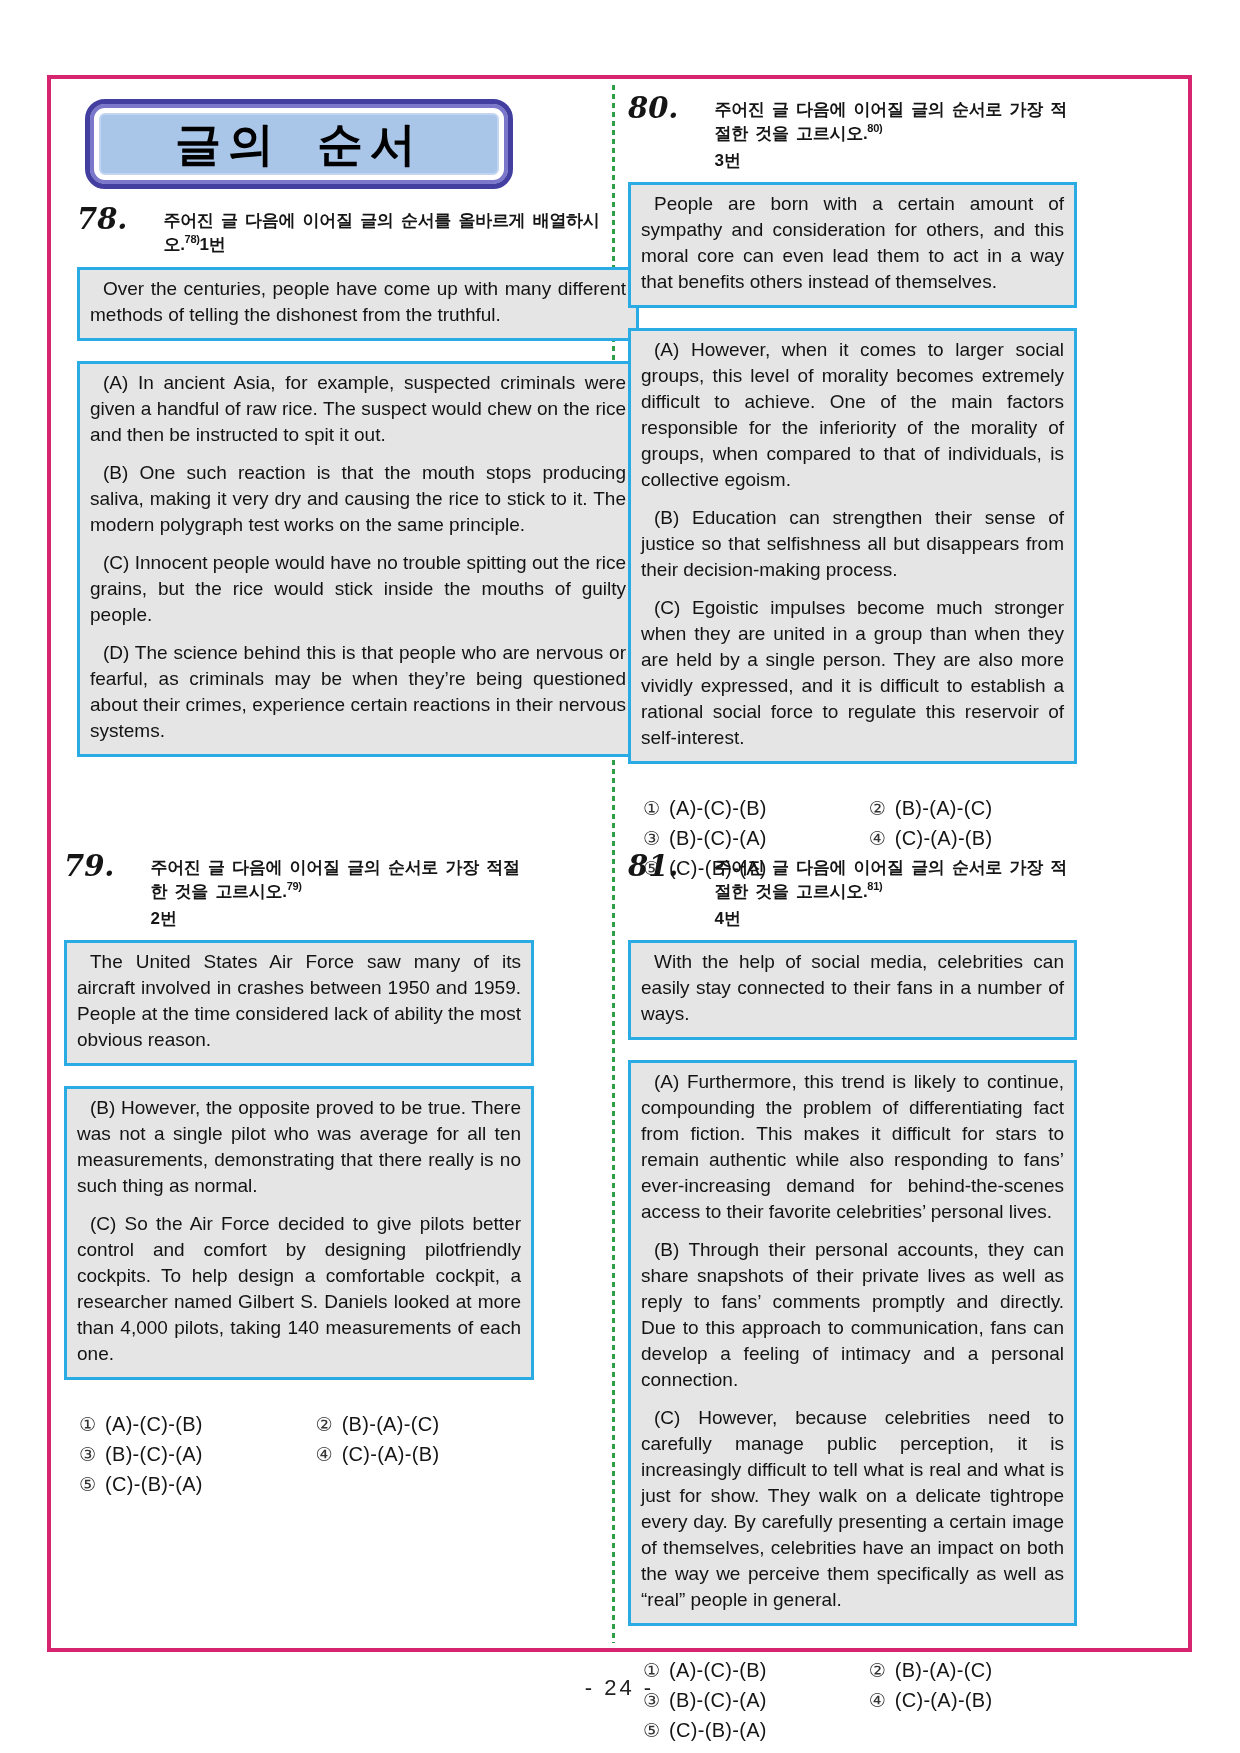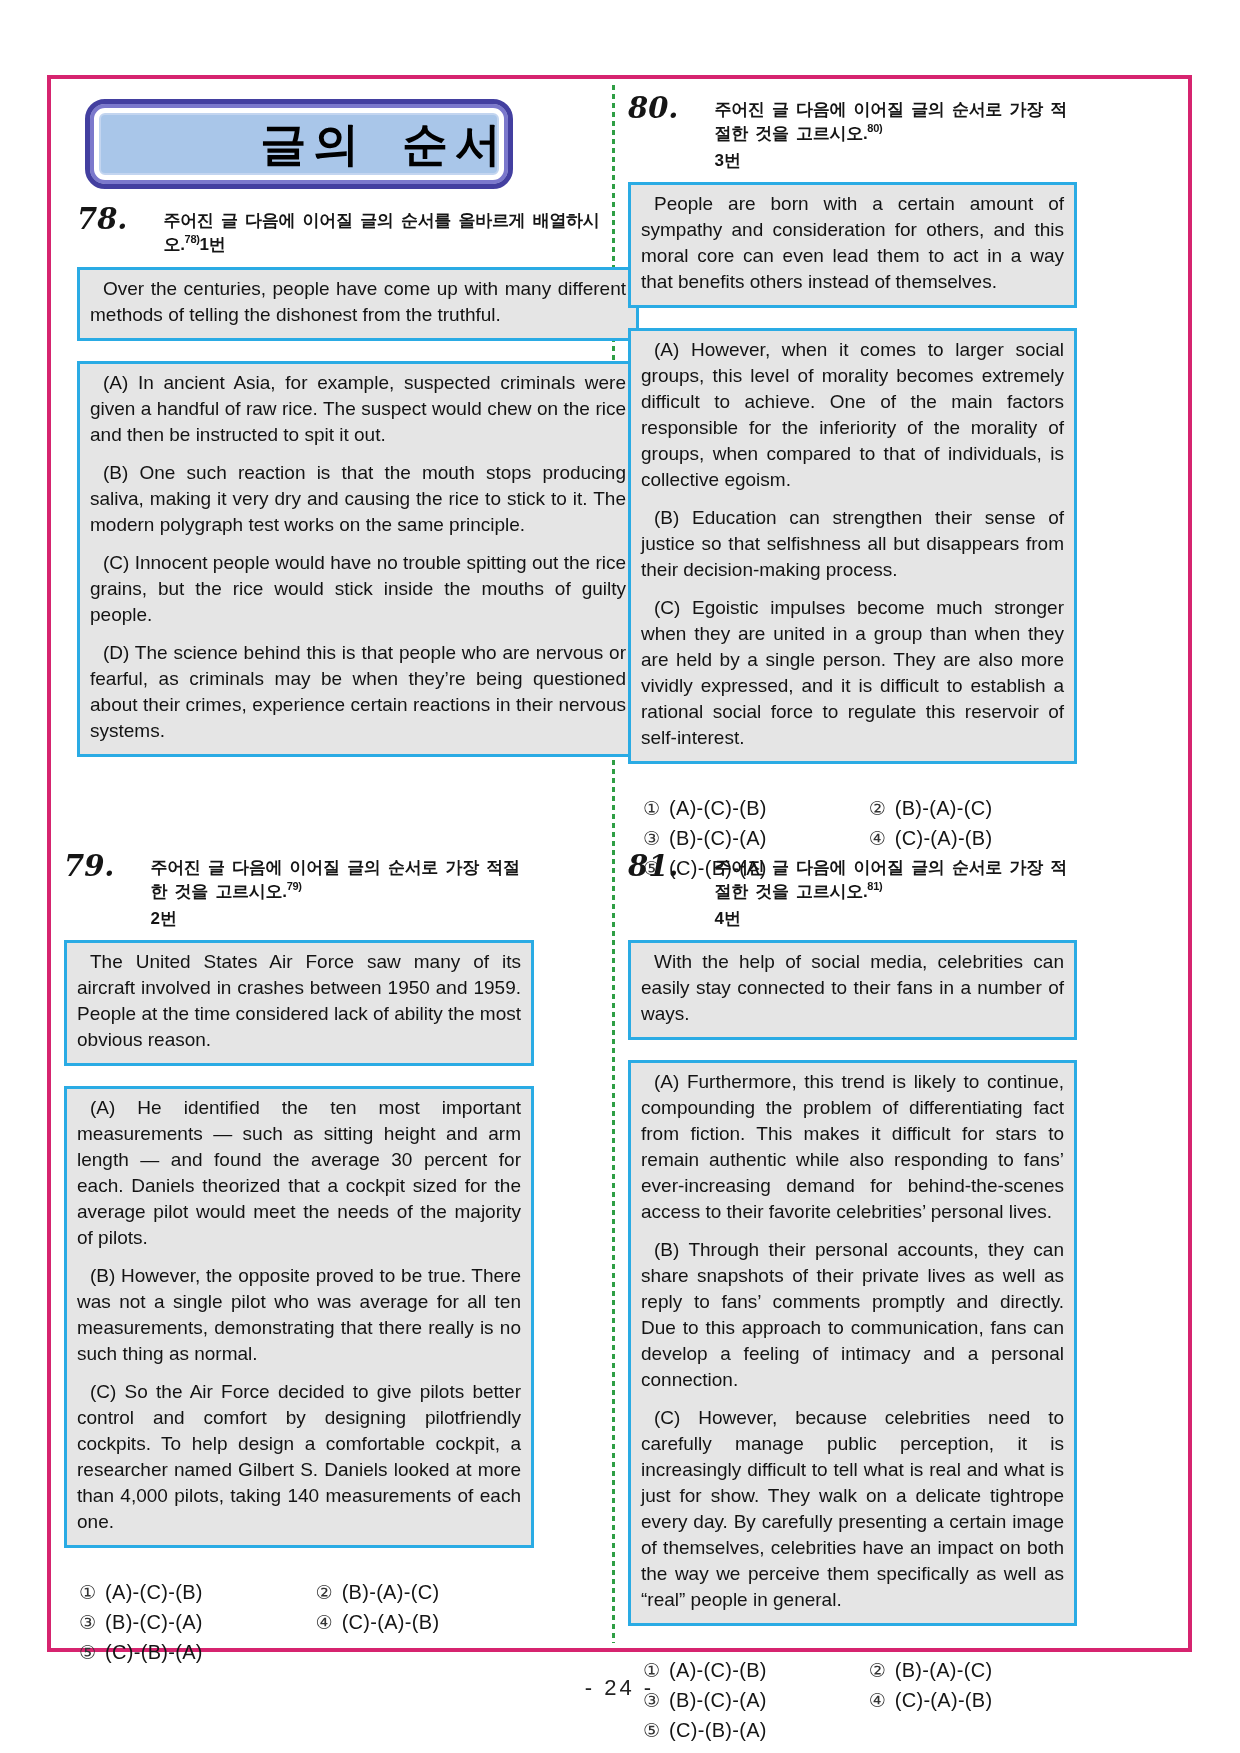--- a/index.html
+++ b/index.html
@@ -15,21 +15,21 @@
   .divider {
     position:absolute; left:612px; top:85px; width:3px; height:1558px;
     background-image:repeating-linear-gradient(to bottom,#2f9e44 0 5px,transparent 5px 9px);
   }
   .title-badge {
     position:absolute; left:85px; top:99px; width:428px; height:90px;
     box-sizing:border-box; border-radius:20px;
     background:#a9c6e9;
     border:5px solid #433fa0;
     box-shadow: inset 0 0 0 4px #7b78cc, inset 0 0 0 9px #ffffff, inset 0 0 0 11px #c3d5f0;
-    display:flex; align-items:center; justify-content:flex-end;
+    display:flex; align-items:center; justify-content:center;
   }
   .title-badge .title-text {
     font-size:46px; font-weight:bold; color:#000; letter-spacing:7px; word-spacing:16px;
     padding-top:2px;
   }
   .q { position:absolute; }
   #q78 { left:77px;  top:206px; width:562px; }
   #q79 { left:64px;  top:853px; width:470px; }
   #q80 { left:628px; top:95px;  width:449px; }
   #q81 { left:628px; top:853px; width:449px; }
@@ -108,21 +108,20 @@
       <span class="q-num">79.</span>
       <div class="q-body">
         <span class="q-instr"><span>주어진 글 다음에 이어질 글의 순서로 가장 적절한 것을 고르시오.</span><sup class="q-foot">79)</sup></span>
         <div class="q-sub">2번</div>
       </div>
     </div>
     <div class="box passage">
       <p>The United States Air Force saw many of its aircraft involved in crashes between 1950 and 1959. People at the time considered lack of ability the most obvious reason.</p>
     </div>
     <div class="box paras">
-      <p>(A) He identified the ten most important measurements — such as sitting height and arm length — and found the average 30 percent for each. Daniels theorized that a cockpit sized for the average pilot would meet the needs of the majority of pilots.</p>
       <p>(B) However, the opposite proved to be true. There was not a single pilot who was average for all ten measurements, demonstrating that there really is no such thing as normal.</p>
       <p>(C) So the Air Force decided to give pilots better control and comfort by designing pilotfriendly cockpits. To help design a comfortable cockpit, a researcher named Gilbert S. Daniels looked at more than 4,000 pilots, taking 140 measurements of each one.</p>
     </div>
     <div class="options">
       <div class="opt"><span class="opt-marker">①</span><span class="opt-text">(A)-(C)-(B)</span></div>
       <div class="opt"><span class="opt-marker">②</span><span class="opt-text">(B)-(A)-(C)</span></div>
       <div class="opt"><span class="opt-marker">③</span><span class="opt-text">(B)-(C)-(A)</span></div>
       <div class="opt"><span class="opt-marker">④</span><span class="opt-text">(C)-(A)-(B)</span></div>
       <div class="opt"><span class="opt-marker">⑤</span><span class="opt-text">(C)-(B)-(A)</span></div>
     </div>

